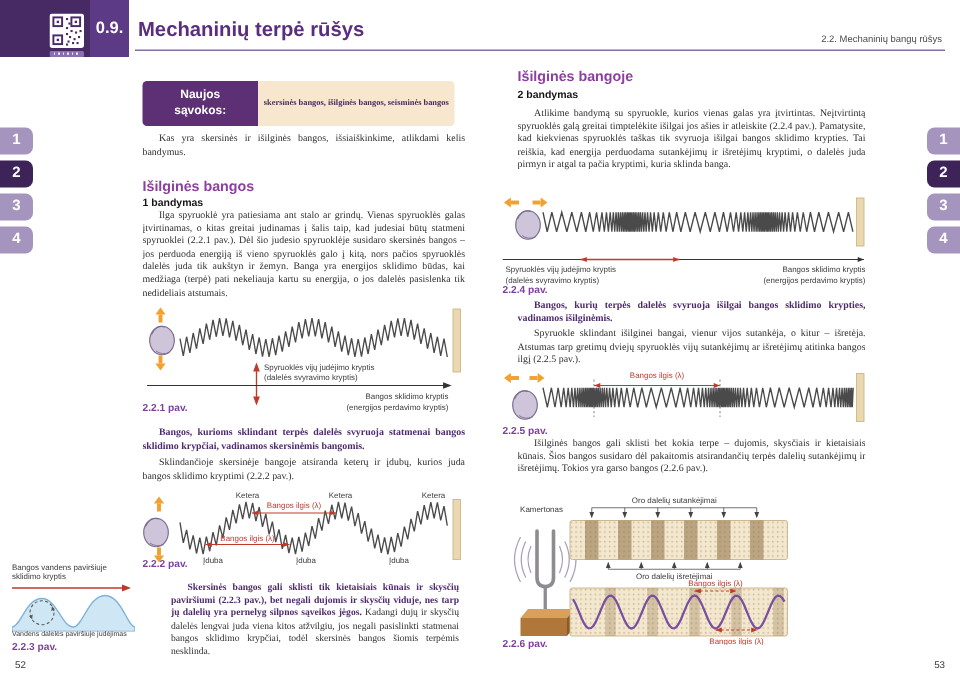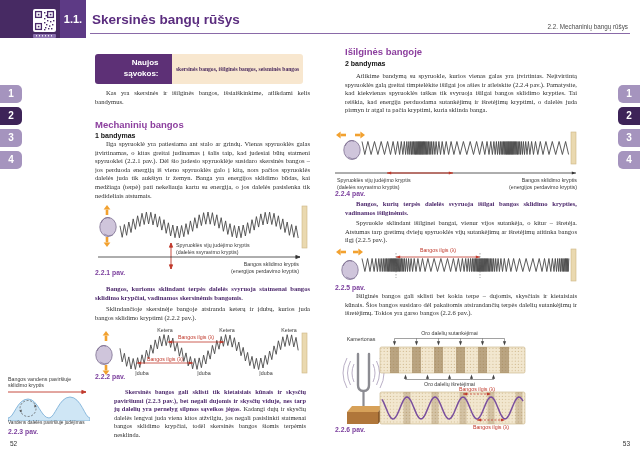--- a/index.html
+++ b/index.html
@@ -23,21 +23,21 @@
 svg .lbr{font-size:5.3px;fill:#c0392b}
 svg .mid{text-anchor:middle}
 svg .end{text-anchor:end}
 .hdrblock{left:0;top:0;width:60px;height:38px;background:#472a63}
 .hdrbadge{left:60px;top:0;width:26px;height:38px;background:#5d3a85;color:#fff;font:bold 11px/38px "Liberation Sans",sans-serif;text-align:center}
 .hdrtitle{left:92px;top:12px;font:bold 13.5px "Liberation Sans",sans-serif;color:#5b2d7f}
 .hdrrule{left:90px;top:33px;width:540px;height:1px;background:#8a6aa8}
 .runhead{left:440px;top:23px;width:188px;text-align:right;font:6.3px "Liberation Sans",sans-serif;color:#4a4a4a}
 .qrstrip{left:33px;top:33.5px;width:23px;height:4px;background:#8a6fae;border-radius:1px;
  background-image:repeating-linear-gradient(90deg,rgba(255,255,255,.85) 0 1px,transparent 1px 3px);background-size:70% 1.5px;background-position:50% 50%;background-repeat:no-repeat}
-.newlabel{left:95px;top:54px;width:77px;height:30px;background:#5d3076;border-radius:3px 0 0 3px;color:#fff;text-align:right}
+.newlabel{left:95px;top:54px;width:77px;height:30px;background:#5d3076;border-radius:3px 0 0 3px;color:#fff;text-align:center}
 .newlabel>div{width:50px;margin:4px auto 0;font:bold 8px/10.5px "Liberation Sans",sans-serif}
 .newterms{left:172px;top:54px;width:131px;height:30px;background:#f8e7cf;border-radius:0 3px 3px 0;display:flex;align-items:center;justify-content:center;font:bold 5.6px "Liberation Serif",serif;color:#4a2a5e;white-space:nowrap}
 </style>
 </head>
 <body>
 
 <svg class="abs" style="width:0;height:0" aria-hidden="true">
   <defs>
     <g id="hand">
       <ellipse cx="9" cy="13" rx="8.2" ry="9.5" fill="#cfc5db" stroke="#7c6e91" stroke-width="0.8"></ellipse>
@@ -81,41 +81,41 @@
         <rect x="16" y="16.4" width="1.4" height="1.4"></rect>
         <rect x="19" y="15" width="1.4" height="1.4"></rect>
       <rect x="12" y="18" width="1.4" height="1.4"></rect>
         <rect x="15" y="19" width="1.4" height="1.4"></rect>
         <rect x="18" y="19" width="1.4" height="1.4"></rect>
       <rect x="20" y="11" width="1.4" height="1.4"></rect>
         <rect x="11" y="20" width="1.4" height="1.4"></rect>
     </g>
   </svg>
   <div class="abs qrstrip"></div>
-  <div class="abs hdrbadge">1.1.</div>
-  <div class="abs hdrtitle">Skersinės bangų rūšys</div>
+  <div class="abs hdrbadge">0.9.</div>
+  <div class="abs hdrtitle">Mechaninių terpė rūšys</div>
   <div class="abs hdrrule"></div>
   <div class="abs runhead">2.2. Mechaninių bangų rūšys</div>
 
   <div class="abs tab tabL" style="left:0;top:85px">1</div>
   <div class="abs tab tabL active" style="left:0;top:107px">2</div>
   <div class="abs tab tabL" style="left:0;top:129px">3</div>
   <div class="abs tab tabL" style="left:0;top:151px">4</div>
   <div class="abs tab tabR" style="left:618px;top:85px">1</div>
   <div class="abs tab tabR active" style="left:618px;top:107px">2</div>
   <div class="abs tab tabR" style="left:618px;top:129px">3</div>
   <div class="abs tab tabR" style="left:618px;top:151px">4</div>
 
   <div class="abs newlabel">
       <div>Naujos sąvokos:</div>
     </div>
   <div class="abs newterms">skersinės bangos, išilginės bangos, seisminės bangos</div>
 
   <div class="abs para" style="left:95px;top:89px;width:215px;height:18px">Kas yra skersinės ir išilginės bangos, išsiaiškinkime, atlikdami kelis bandymus.</div>
-  <div class="abs h2" style="left:95px;top:119px">Mechaninių bangos</div>
+  <div class="abs h2" style="left:95px;top:119px">Išilginės bangos</div>
   <div class="abs bexp" style="left:95px;top:132px">1 bandymas</div>
   <div class="abs para" style="left:95px;top:140px;width:215px;height:62px">Ilga spyruoklė yra patiesiama ant stalo ar grindų. Vienas spyruoklės galas įtvirtinamas, o kitas greitai judinamas į šalis taip, kad judesiai būtų statmeni spyruoklei (2.2.1 pav.). Dėl šio judesio spyruoklėje susidaro skersinės bangos – jos perduoda energiją iš vieno spyruoklės galo į kitą, nors pačios spyruoklės dalelės juda tik aukštyn ir žemyn. Banga yra energijos sklidimo būdas, kai medžiaga (terpė) pati nekeliauja kartu su energija, o jos dalelės pasislenka tik nedideliais atstumais.</div>
 
   <svg class="abs" style="left:95px;top:203px" width="217" height="77" viewBox="0 0 217 77">
     <use href="#arrV" transform="translate(12,2)"></use>
     <use href="#arrV" transform="translate(12,44) rotate(180)"></use>
     <use href="#hand" transform="translate(4,11)"></use>
     <path id="spring1" fill="none" stroke="#4a4a4a" stroke-width="0.9" d="M25.0,22.8 L27.2,34.3 L29.4,21.5 L31.6,32.3 L33.8,19.0 L36.0,29.5 L38.2,15.9 L40.4,26.3 L42.6,12.8 L44.8,23.4 L47.0,10.3 L49.2,21.5 L51.4,9.1 L53.6,21.0 L55.8,9.3 L58.0,21.9 L60.2,10.9 L62.4,24.1 L64.6,13.6 L66.8,27.1 L69.0,16.7 L71.2,30.3 L73.4,19.8 L75.6,33.0 L77.8,22.0 L80.0,34.7 L82.2,23.0 L84.4,34.9 L86.6,22.5 L88.8,33.7 L91.0,20.7 L93.2,31.4 L95.4,17.9 L97.6,28.3 L99.8,14.7 L102.0,25.2 L104.2,11.8 L106.4,22.6 L108.6,9.7 L110.8,21.2 L113.0,9.0 L115.2,21.2 L117.4,9.7 L119.6,22.6 L121.8,11.8 L124.0,25.2 L126.2,14.7 L128.4,28.3 L130.6,17.9 L132.8,31.4 L135.0,20.7 L137.2,33.7 L139.4,22.5 L141.6,34.9 L143.8,23.0 L146.0,34.7 L148.2,22.0 L150.4,33.0 L152.6,19.7 L154.8,30.3 L157.0,16.7 L159.2,27.1 L161.4,13.6 L163.6,24.1 L165.8,10.9 L168.0,21.9 L170.2,9.3 L172.4,21.0 L174.6,9.1 L176.8,21.5 L179.0,10.3 L181.2,23.4 L183.4,12.8 L185.6,26.3 L187.8,15.9 L190.0,29.5 L192.2,19.0 L194.4,32.3 L196.6,21.5 L198.8,34.3 L201.0,22.8 L203.2,35.0"></path>
     <rect x="207" y="3" width="5" height="42" fill="#ead9b0" stroke="#cdb684" stroke-width="0.6"></rect>
     <g id="vred1" stroke-width="0.9" stroke="#c0392b">

